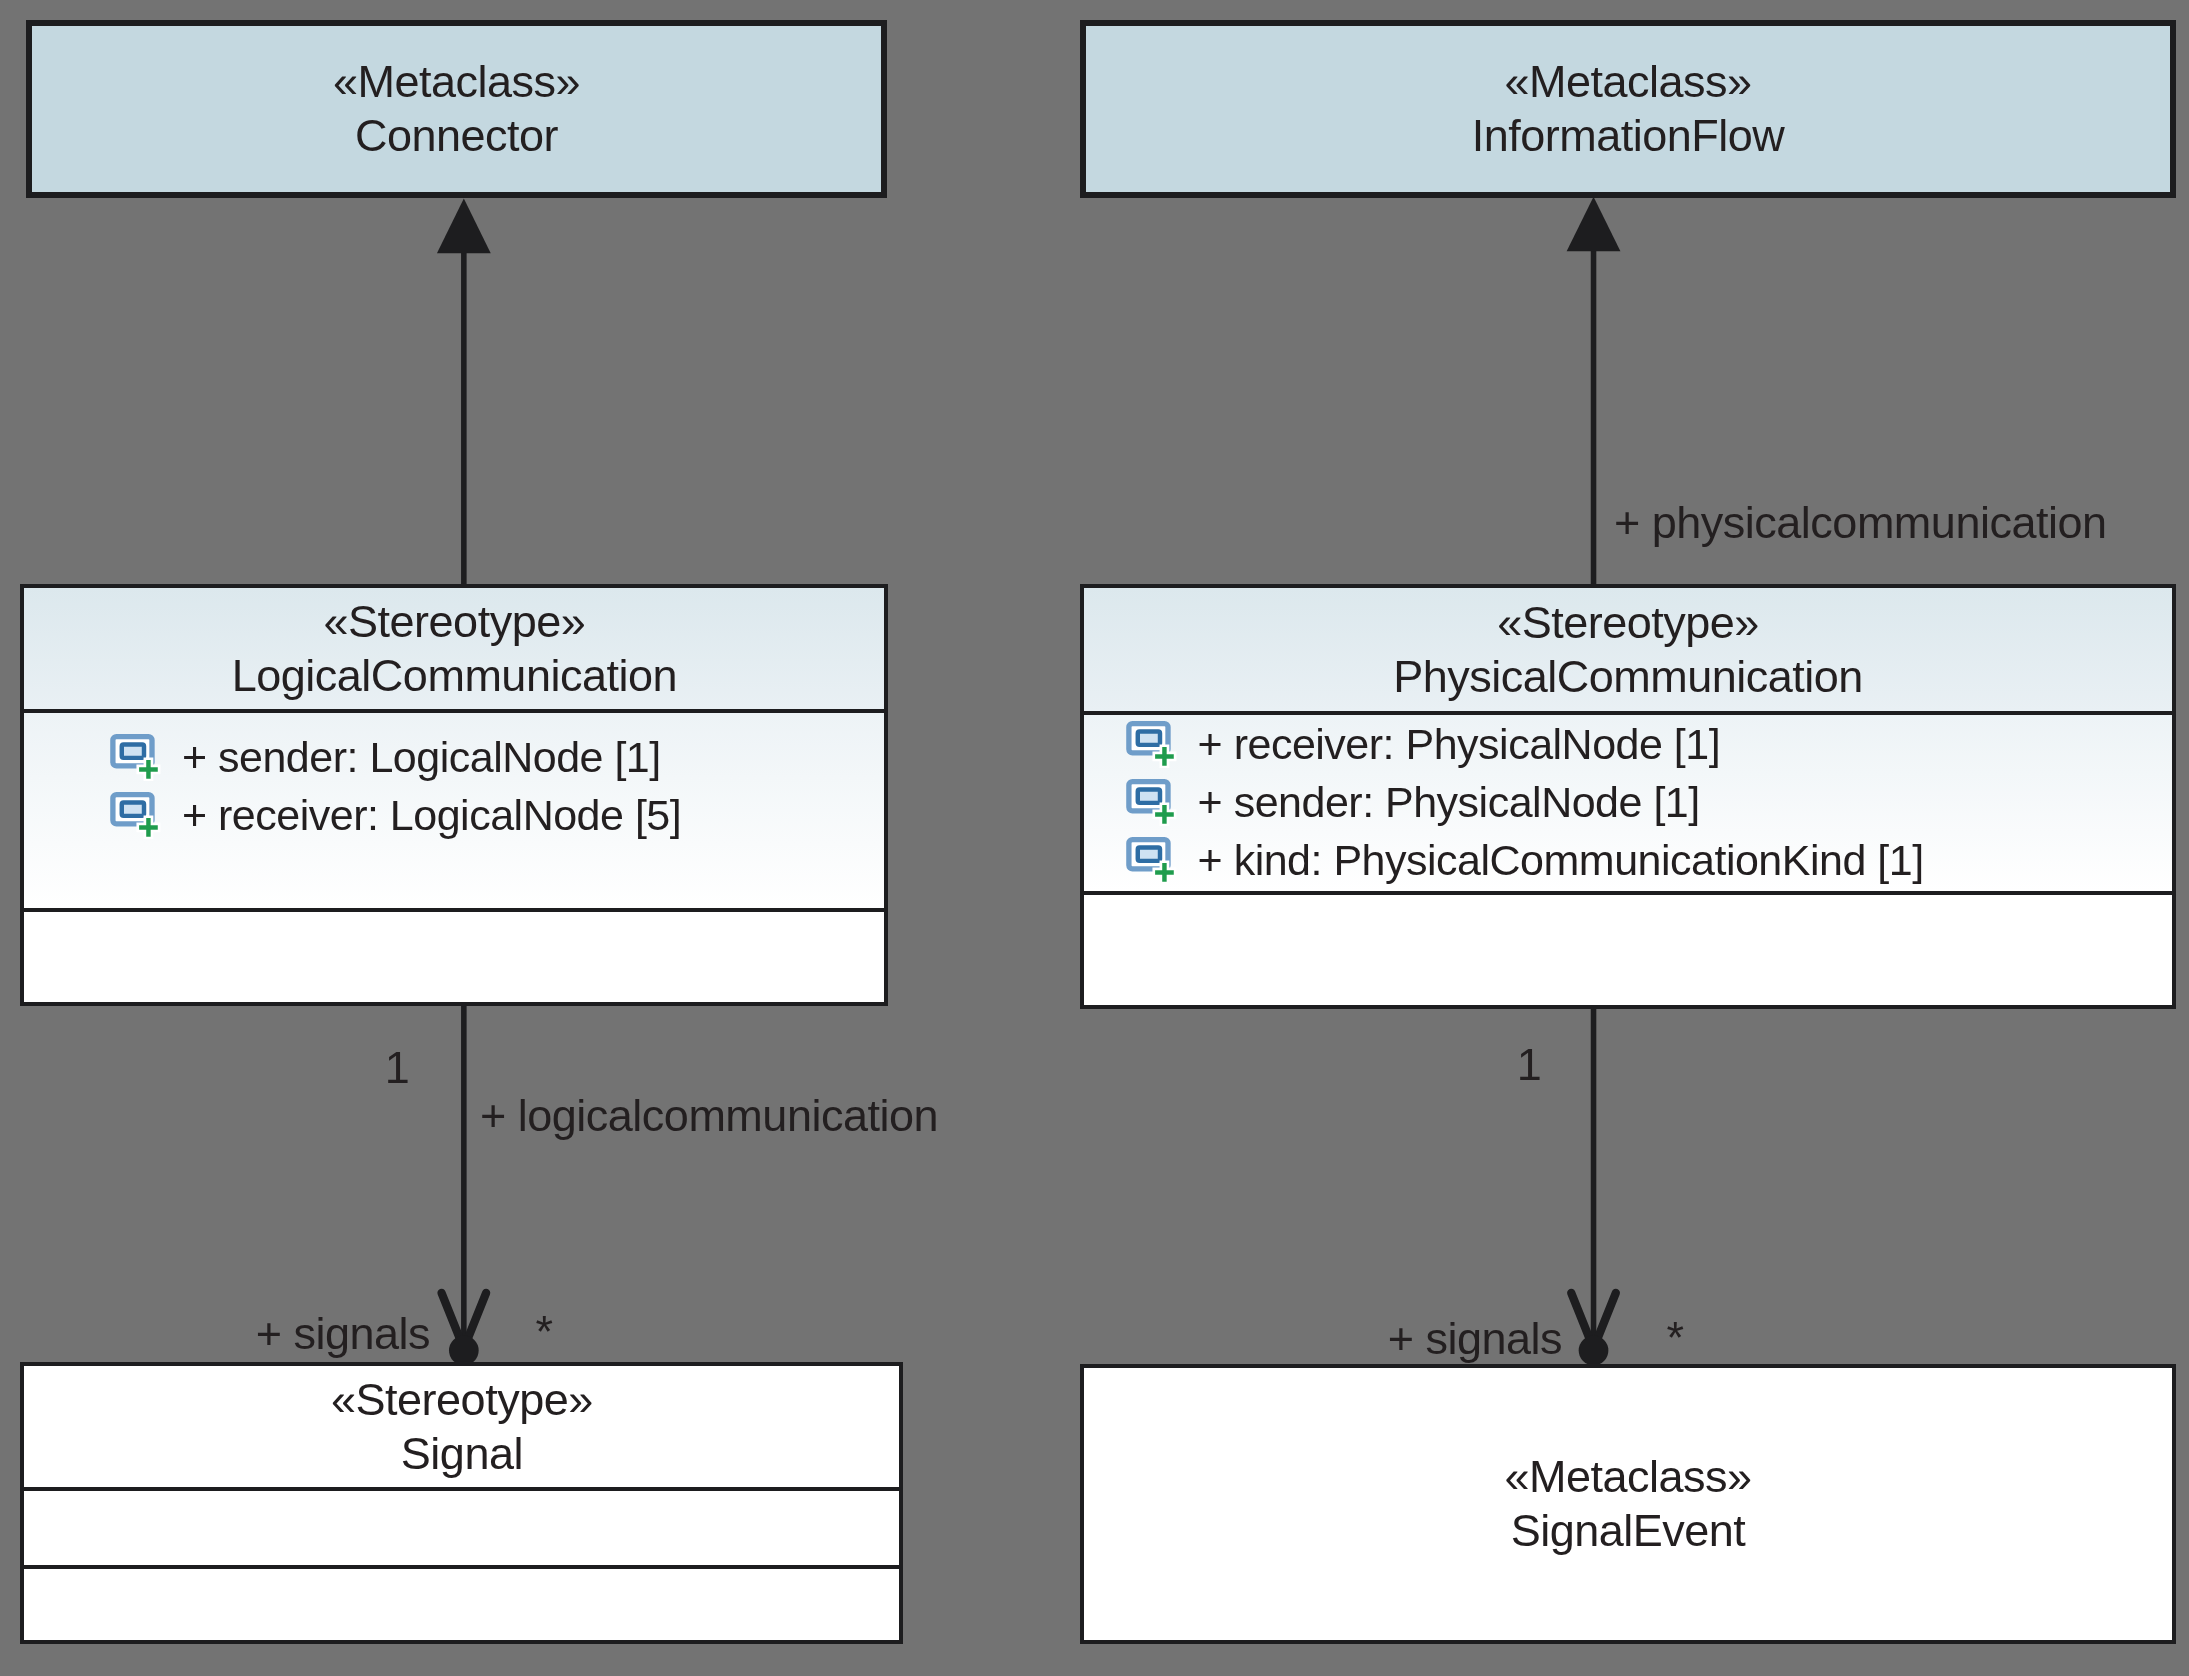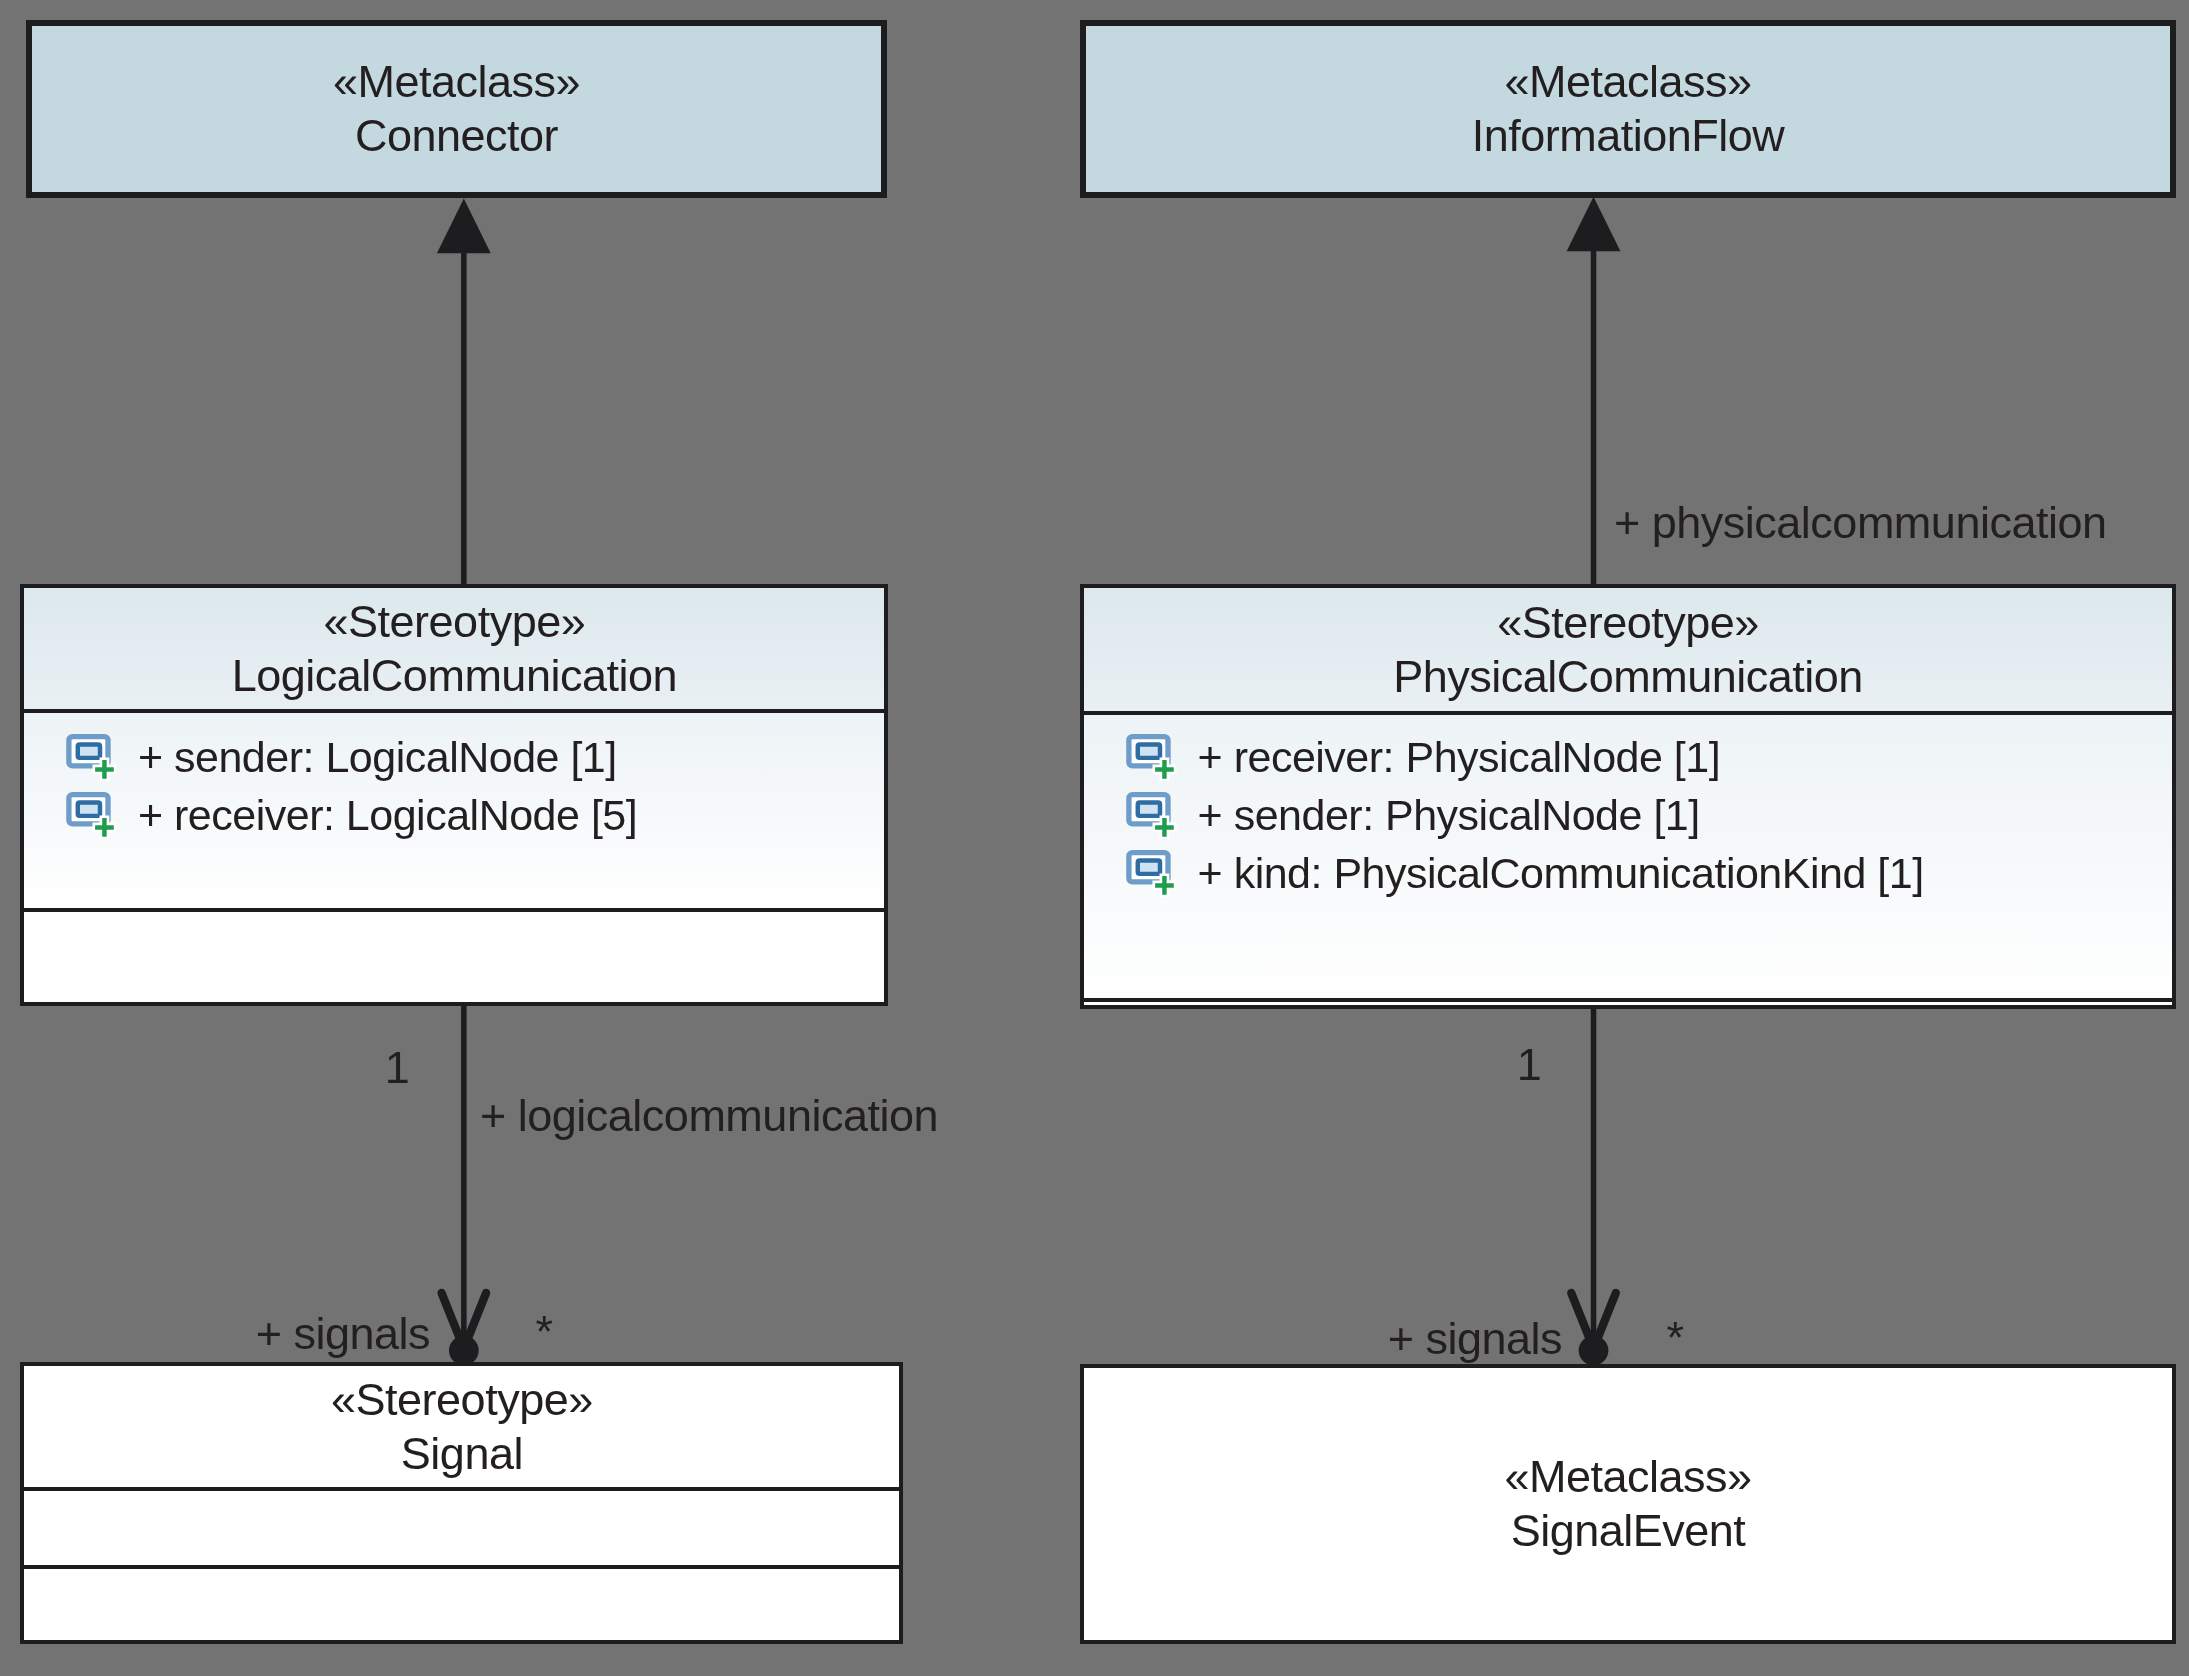--- a/index.html
+++ b/index.html
@@ -109,21 +109,21 @@
   <div class="node metaclass" style="left:1080px;top:20.4px;width:1096px;height:178px;">
     <div class="title">«Metaclass»</div>
     <div class="title">InformationFlow</div>
   </div>
 
   <div class="node stereo" style="left:20.4px;top:584px;width:868px;height:422px;">
     <div class="header" style="height:121px;">
       <div class="title">«Stereotype»</div>
       <div class="title">LogicalCommunication</div>
     </div>
-    <div class="attrs" style="height:199px;padding-top:15px;">
+    <div class="attrs" style="height:199px;padding-top:15px;padding-left:44px;">
       <div class="attr-row">
         <svg class="prop-icon" viewBox="0 0 60 54">
           <rect x="4" y="4" width="44" height="33" rx="4" fill="#ffffff" stroke="#6f9dc9" stroke-width="6"></rect>
           <rect x="14" y="13" width="25" height="15" rx="2" fill="#cfe2f2" stroke="#2e6da4" stroke-width="5"></rect>
           <path d="M40 29 h8 v8 h8 v8 h-8 v8 h-8 v-8 h-8 v-8 h8 z" fill="#1f9c4d" stroke="#ffffff" stroke-width="3"></path>
         </svg>
         <span class="attr-text">+ sender: LogicalNode [1]</span>
       </div>
       <div class="attr-row">
         <svg class="prop-icon" viewBox="0 0 60 54">
@@ -135,21 +135,21 @@
       </div>
     </div>
     <div class="empty"></div>
   </div>
 
   <div class="node stereo" style="left:1080px;top:584px;width:1096px;height:425px;">
     <div class="header" style="height:123px;">
       <div class="title">«Stereotype»</div>
       <div class="title">PhysicalCommunication</div>
     </div>
-    <div class="attrs" style="height:287px;padding-top:13px;">
+    <div class="attrs" style="height:180px;">
       <div class="attr-row">
         <svg class="prop-icon" viewBox="0 0 60 54">
           <rect x="4" y="4" width="44" height="33" rx="4" fill="#ffffff" stroke="#6f9dc9" stroke-width="6"></rect>
           <rect x="14" y="13" width="25" height="15" rx="2" fill="#cfe2f2" stroke="#2e6da4" stroke-width="5"></rect>
           <path d="M40 29 h8 v8 h8 v8 h-8 v8 h-8 v-8 h-8 v-8 h8 z" fill="#1f9c4d" stroke="#ffffff" stroke-width="3"></path>
         </svg>
         <span class="attr-text">+ receiver: PhysicalNode [1]</span>
       </div>
       <div class="attr-row">
         <svg class="prop-icon" viewBox="0 0 60 54">

